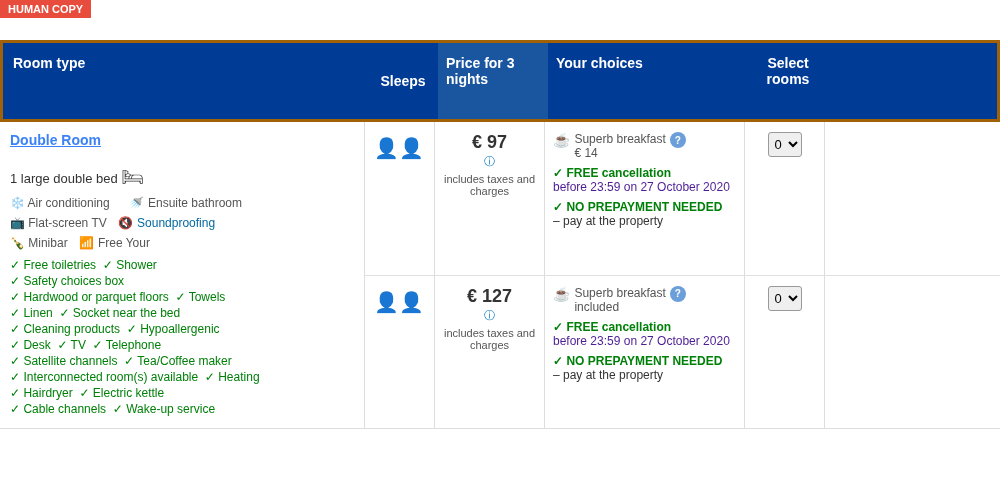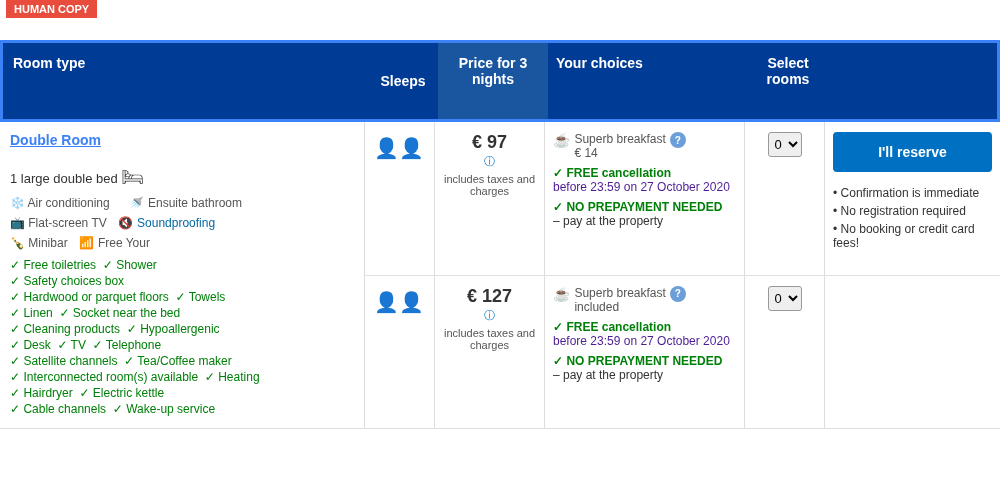--- a/index.html
+++ b/index.html
@@ -6,37 +6,37 @@
     body { font-family: Arial, sans-serif; font-size: 13px; background: #fff; width: 1000px; }
 
     .human-copy-badge {
       background: #e74c3c;
       color: white;
       font-size: 11px;
       font-weight: bold;
       padding: 3px 8px;
       display: inline-block;
       position: absolute;
-      top: 0; left: 6px;
+      top: 0; left: 0;
     }
 
     .header-row {
       display: flex;
       background: #003b95;
       color: white;
       font-weight: bold;
       font-size: 14px;
-      border: 3px solid #3b82f6;
+      border: 3px solid #a16207;
       position: relative;
       margin-top: 20px;
     }
 
     .col-room-type { flex: 0 0 365px; padding: 12px 10px; }
     .col-sleeps { flex: 0 0 70px; padding: 30px 6px; text-align: center; }
-    .col-price { flex: 0 0 110px; padding: 12px 8px; text-align: center; background: #1a56a0; }
+    .col-price { flex: 0 0 110px; padding: 12px 8px; background: #1a56a0; }
     .col-choices { flex: 0 0 200px; padding: 12px 8px; }
     .col-select { flex: 0 0 80px; padding: 12px 8px; text-align: center; }
     .col-reserve { flex: 1; padding: 12px 8px; }
 
     .room-section { display: flex; border-bottom: 1px solid #ddd; }
 
     .room-info-col { flex: 0 0 365px; padding: 10px; border-right: 1px solid #ddd; }
     .sleeps-col { flex: 0 0 70px; padding: 10px 6px; text-align: center; border-right: 1px solid #ddd; display: flex; align-items: flex-start; justify-content: center; padding-top: 14px; }
     .price-col { flex: 0 0 110px; padding: 10px 8px; border-right: 1px solid #ddd; text-align: center; }
     .choices-col { flex: 0 0 200px; padding: 10px 8px; border-right: 1px solid #ddd; }
@@ -155,28 +155,20 @@
         </div>
 
         <div class="select-col">
           <select class="room-select">
             <option>0</option><option>1</option><option>2</option><option>3</option>
             <option>4</option><option>5</option><option>6</option>
           </select>
           <span style="font-size:10px; color:#555;"></span>
         </div>
 
-        <div class="reserve-col">
-          <button class="reserve-btn">I'll reserve</button>
-          <ul class="confirm-list">
-            <li>Confirmation is immediate</li>
-            <li>No registration required</li>
-            <li>No booking or credit card fees!</li>
-          </ul>
-        </div>
       </div>
 
       <div style="display:flex; flex:1;">
 
         <div class="sleeps-col">
           <span style="font-size:20px;">👤👤</span>
         </div>
 
         <div class="price-col">
           <div class="price-amount">€ 127</div>

